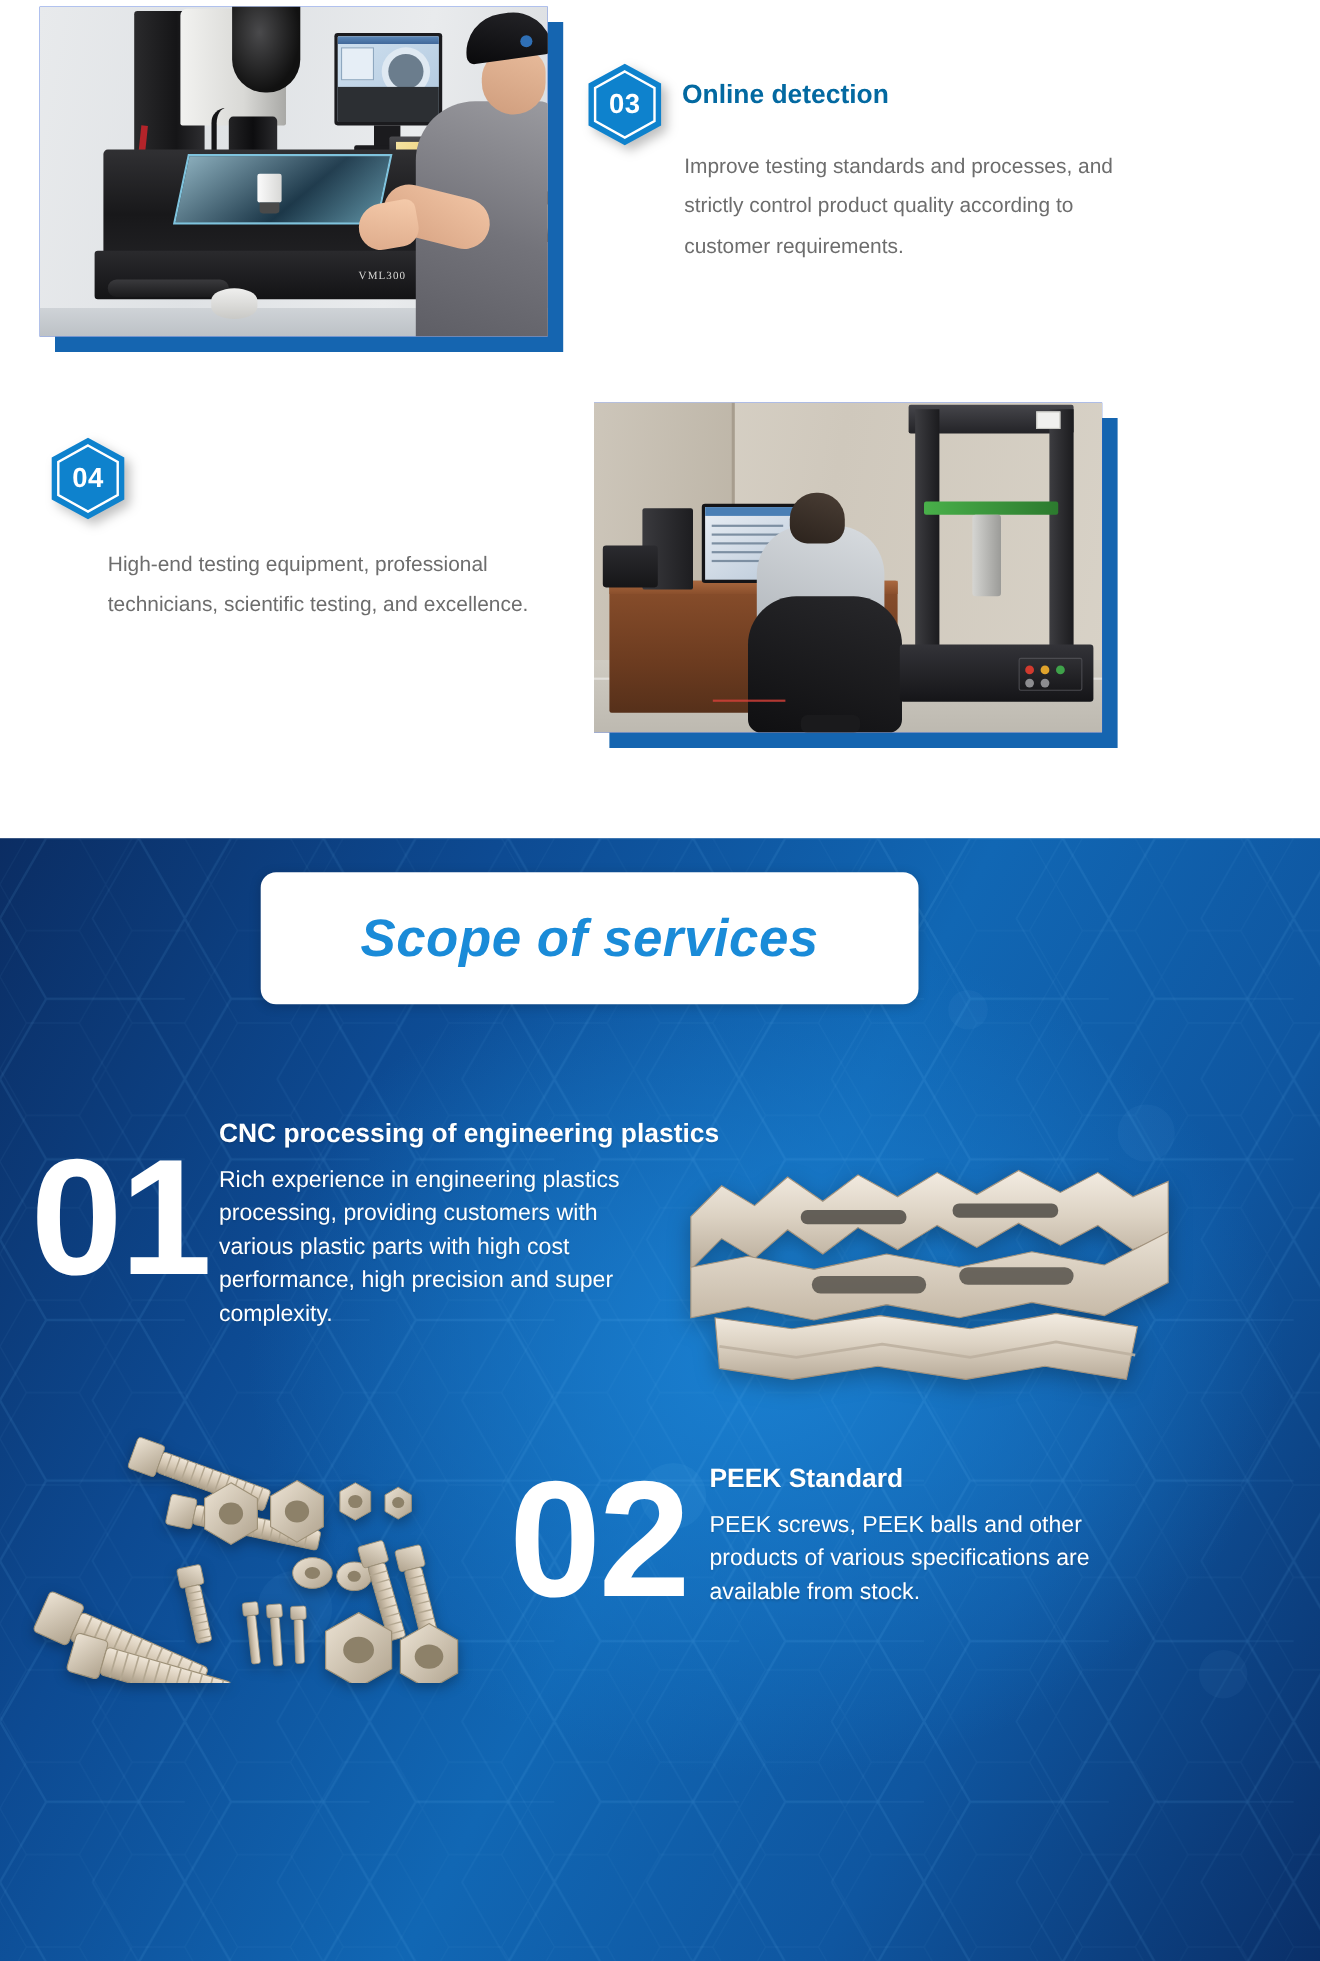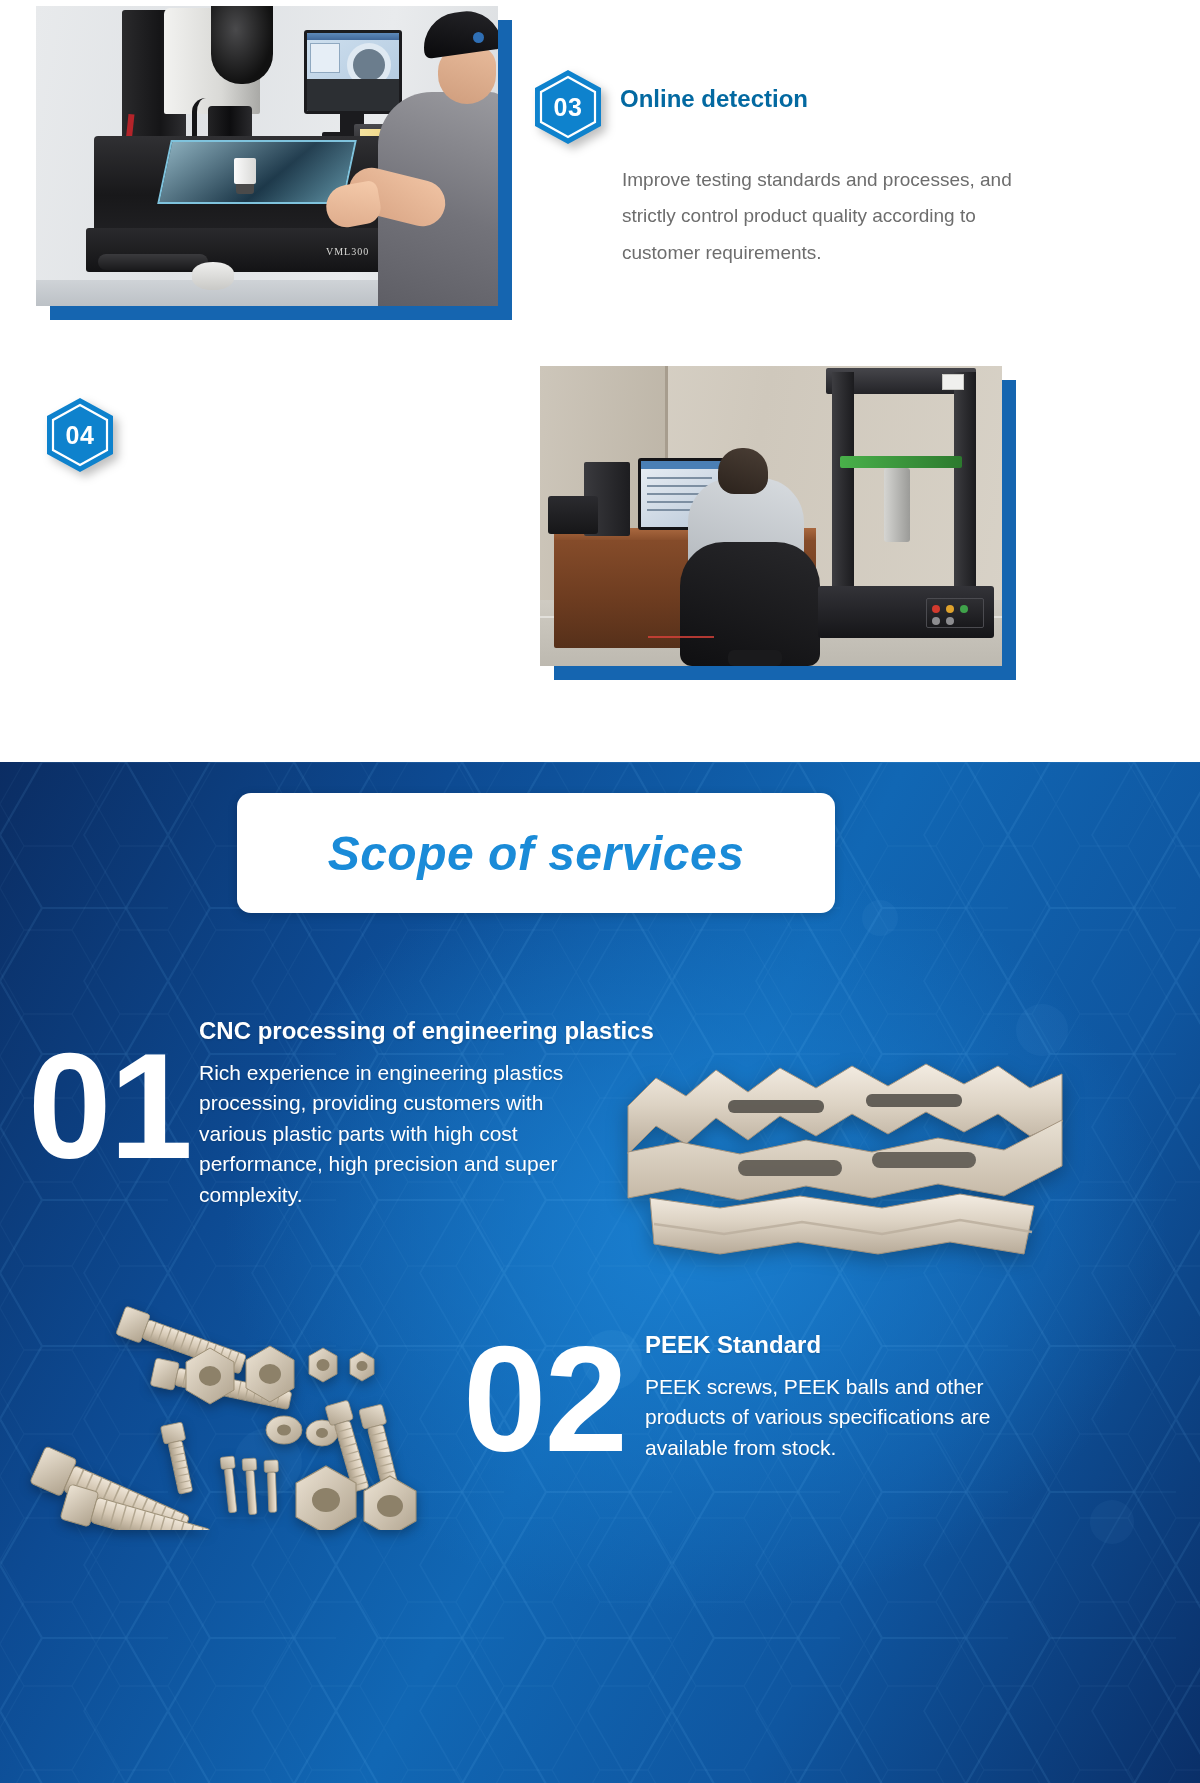--- a/index.html
+++ b/index.html
@@ -173,23 +173,23 @@
   }
   .feature-head { display:flex; align-items:flex-start; gap:16px; }
   .feature-title {
     color:#0369a1; font-size:24px; font-weight:bold; line-height:1.45;
     padding-top:14px;
   }
   .feature-body {
     color:#6d6d6d; font-size:19px; line-height:1.92; font-weight:400;
   }
 
-  #feature-03 { left:622px; top:68px; width:400px; }
+  #feature-03 { left:622px; top:56px; width:400px; }
   #feature-03 .feature-head { margin-left:-90px; }
-  #feature-03 .feature-body { margin-top:16px; }
+  #feature-03 .feature-body { }
   #feature-04 { left:44px; top:396px; width:470px; }
   #feature-04 .feature-body { margin-top:22px; margin-left:54px; width:420px; }
   #feature-04 .feature-title { padding-top:8px; }
 
   
   .blue-section {
     position:absolute; left:0; top:762px; width:1200px; height:1021px;
     background:
       radial-gradient(ellipse 760px 620px at 58% 46%, #1a7fd0 0%, rgba(26,127,208,0) 62%),
       linear-gradient(118deg,#0b2d63 0%,#0d4a92 26%,#1167b4 52%,#0f56a0 74%,#0a2f68 100%);
@@ -302,20 +302,21 @@
   <div class="feature" id="feature-04">
     <div class="feature-head">
       <div class="hexbadge">
         <svg width="72" height="78" viewBox="0 0 72 78">
           <polygon points="36,2 69,20 69,58 36,76 3,58 3,20" fill="#0e82cd"></polygon>
           <polygon points="36,9 63,24 63,54 36,69 9,54 9,24" fill="none" stroke="#ffffff" stroke-width="2.2"></polygon>
         </svg>
         <span class="num">04</span>
       </div>
     </div>
+    <div class="feature-body">High-end testing equipment, professional technicians, scientific testing, and excellence.</div>
   </div>
 
   <div class="photo-frame" id="photo-utm">
     <div class="accent"></div>
     <div class="photo">
       <div class="utm-wall"></div>
       <div class="utm-door"></div>
       <div class="utm-floor"></div>
       <div class="utm-desk"></div>
       <div class="utm-pc"></div>

